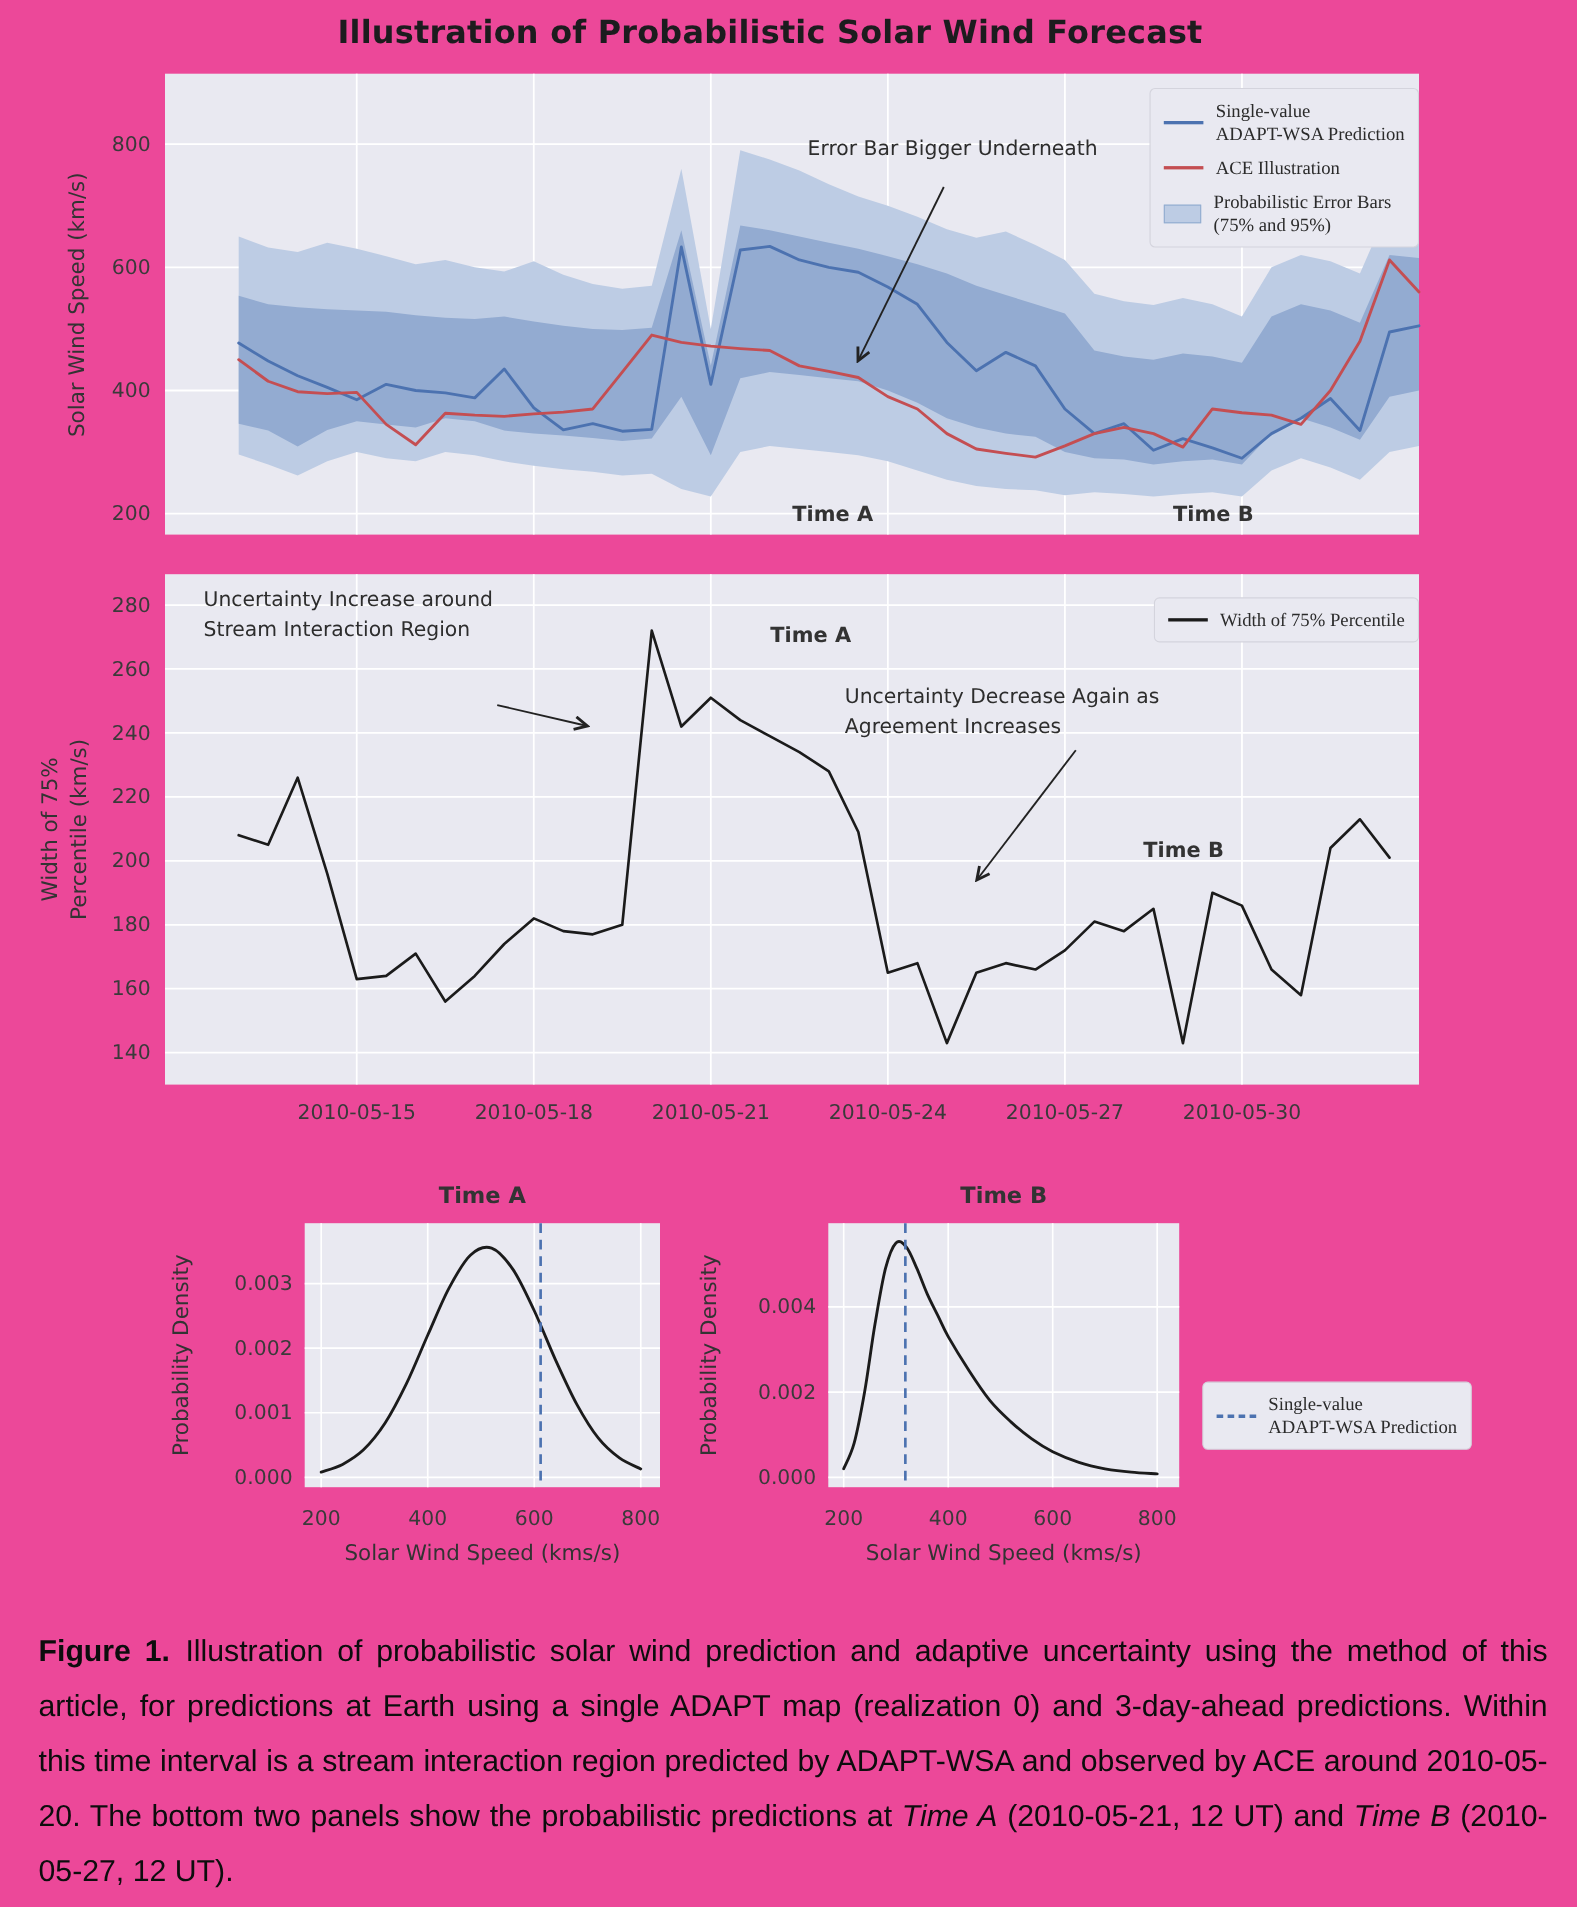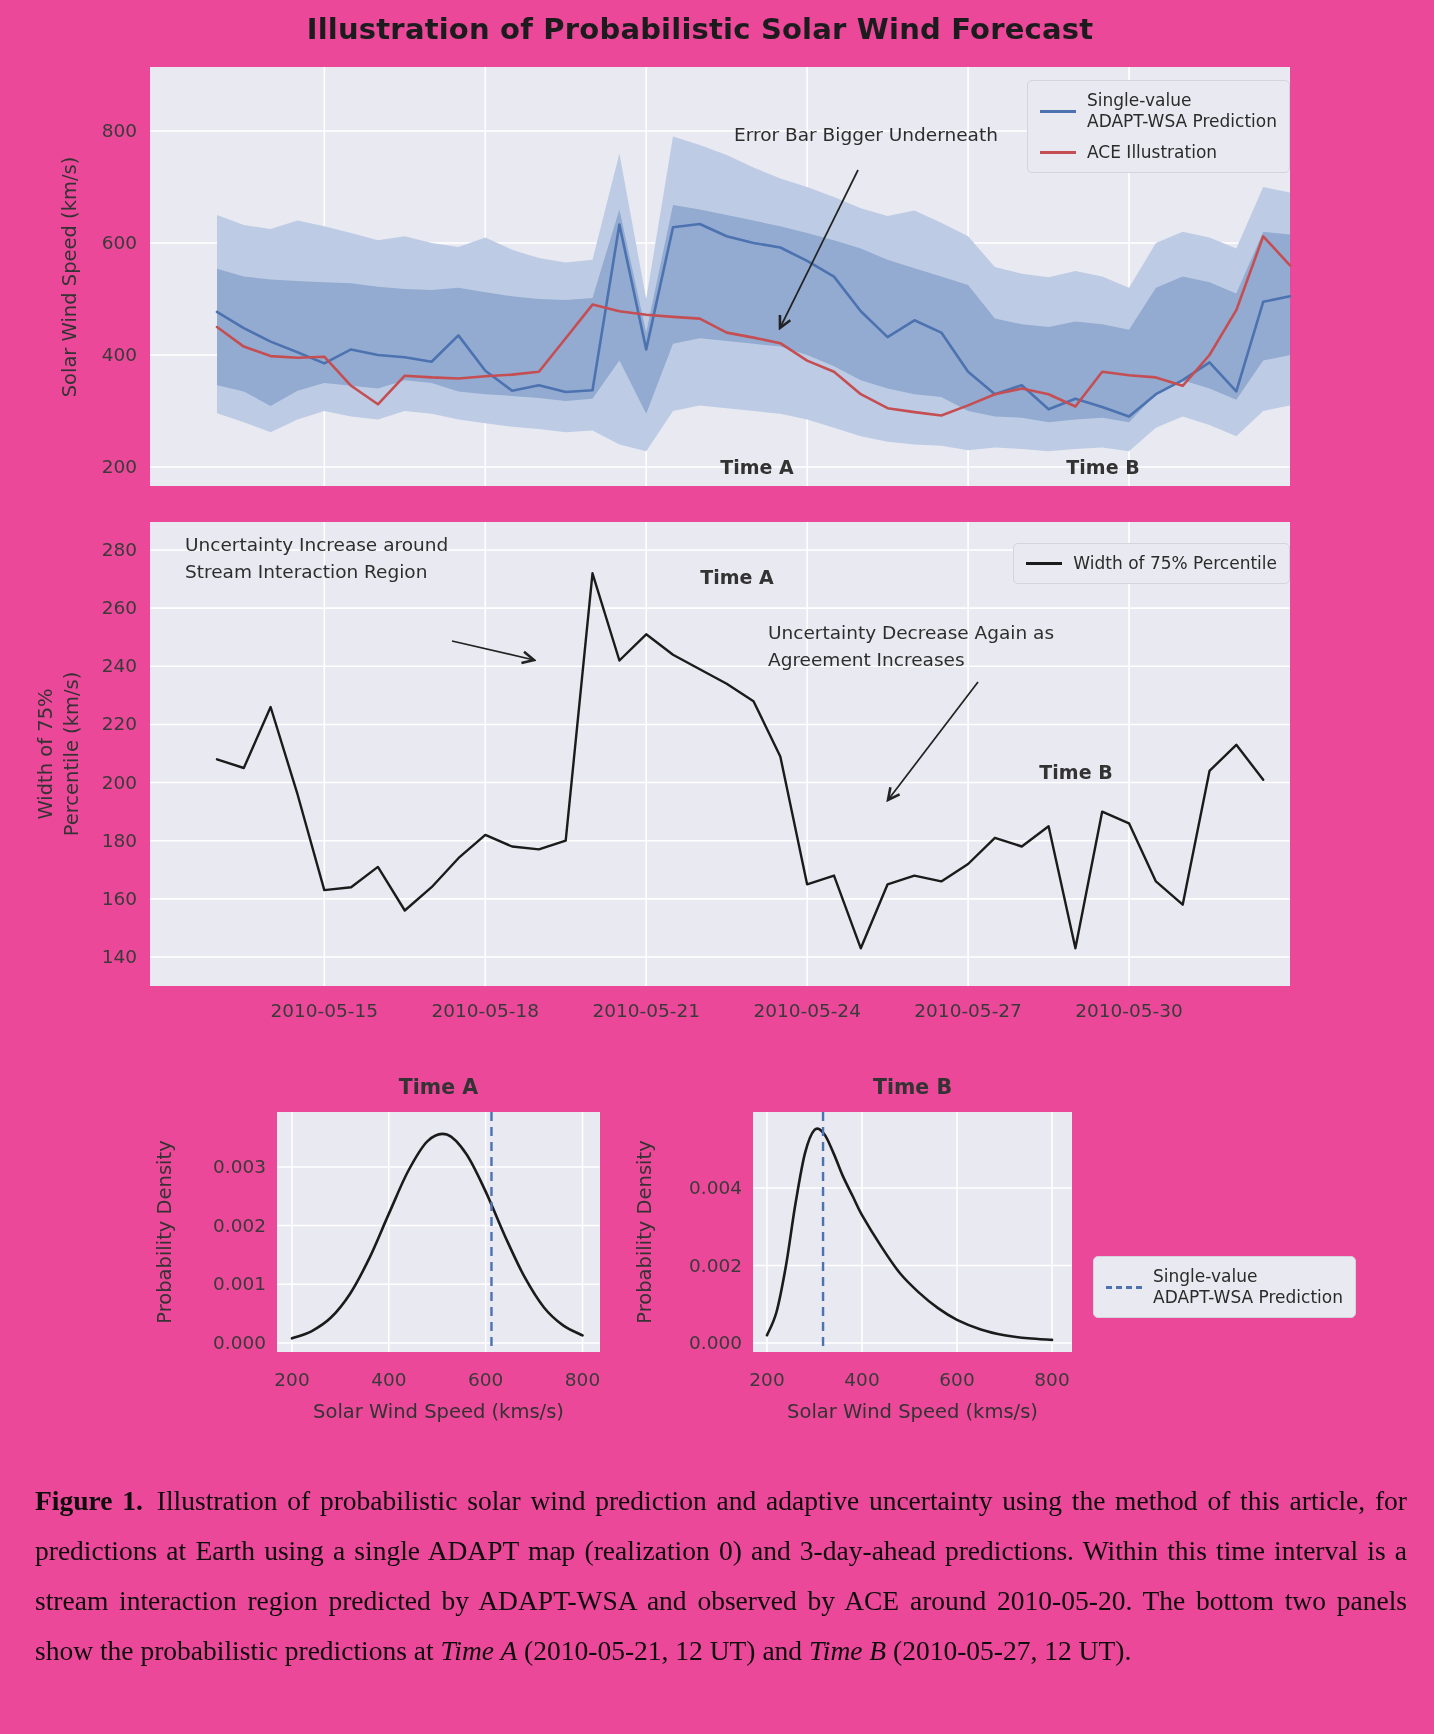--- a/index.html
+++ b/index.html
@@ -6,30 +6,30 @@
   .page{position:relative;width:1434px;height:1734px;background:#ec4899;overflow:hidden;
         font-family:"DejaVu Sans","Liberation Sans",sans-serif;}
   .fig-title{position:absolute;left:0;top:12px;width:1400px;text-align:center;
         font-size:29px;font-weight:bold;color:#1c1c1e;letter-spacing:0.2px;}
   #chart{position:absolute;left:0;top:0;}
   svg text{font-family:"DejaVu Sans","Liberation Sans",sans-serif;}
   .legend{position:absolute;background:#e9e9f1;border:1.4px solid #d4d4dd;border-radius:5px;
         padding:9px 12px;display:flex;flex-direction:column;gap:10px;color:#2b2b2b;
         font-size:17px;line-height:21px;}
   .lg-row{display:flex;align-items:center;gap:11px;}
-  .lg-label{white-space:pre-line;}
+  .lg-label{white-space:pre-line;font-family:Liberation Serif, serif;}
   .sw{flex:0 0 auto;display:inline-block;}
   .sw-line{width:36px;height:0;border-top:3px solid var(--c,#444);}
   .sw-dash{width:36px;height:0;border-top:3px dashed var(--c,#444);}
   .sw-patch{width:32px;height:15px;background:var(--c,#aec3de);border:1.3px solid #93add0;}
   .legend-top{right:144px;top:80px;}
   .legend-mid{right:144px;top:543px;margin-left:47px;}
   .legend-bot{left:1093px;top:1256px;}
   .caption{position:absolute;left:35px;top:1476px;width:1372px;margin:0;
-        font-family:Liberation Serif, serif;font-size:27.5px;line-height:50px;
+        font-family:Liberation Sans, sans-serif;font-size:27.5px;line-height:50px;
         color:#0d0d0d;text-align:justify;}
   .cap-b{font-weight:bold;padding-right:14px;}
   .cap-i{font-style:italic;}
 </style>
 </head>
 <body>
 
 <div class="page">
 
   <div class="fig-title">Illustration of Probabilistic Solar Wind Forecast</div>
@@ -159,20 +159,25 @@
   <div class="legend legend-top">
     <div class="lg-row">
       <span class="sw sw-line" style="--c: #4c72b0;"></span>
       <span class="lg-label">Single-value
 ADAPT-WSA Prediction</span>
     </div>
     <div class="lg-row">
       <span class="sw sw-line" style="--c: #c44e52;"></span>
       <span class="lg-label">ACE Illustration</span>
     </div>
+    <div class="lg-row">
+      <span class="sw sw-patch" style="--c: #bdcce4;"></span>
+      <span class="lg-label">Probabilistic Error Bars
+(75% and 95%)</span>
+    </div>
   </div>
 
   <div class="legend legend-mid">
     <div class="lg-row">
       <span class="sw sw-line" style="--c: #1b1b1b;"></span>
       <span class="lg-label">Width of 75% Percentile</span>
     </div>
   </div>
 
   <div class="legend legend-bot">

